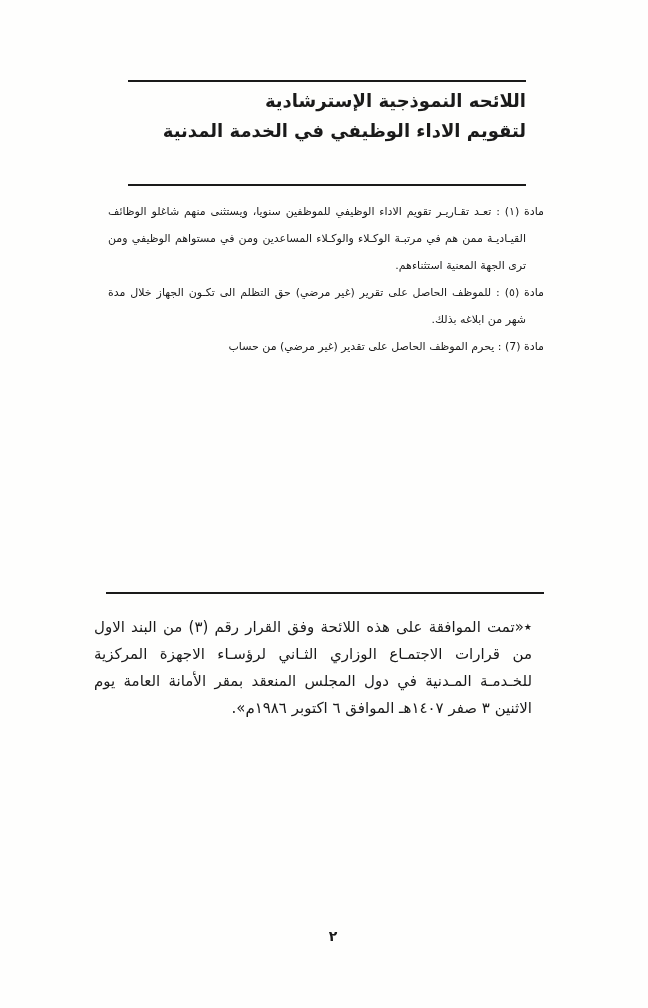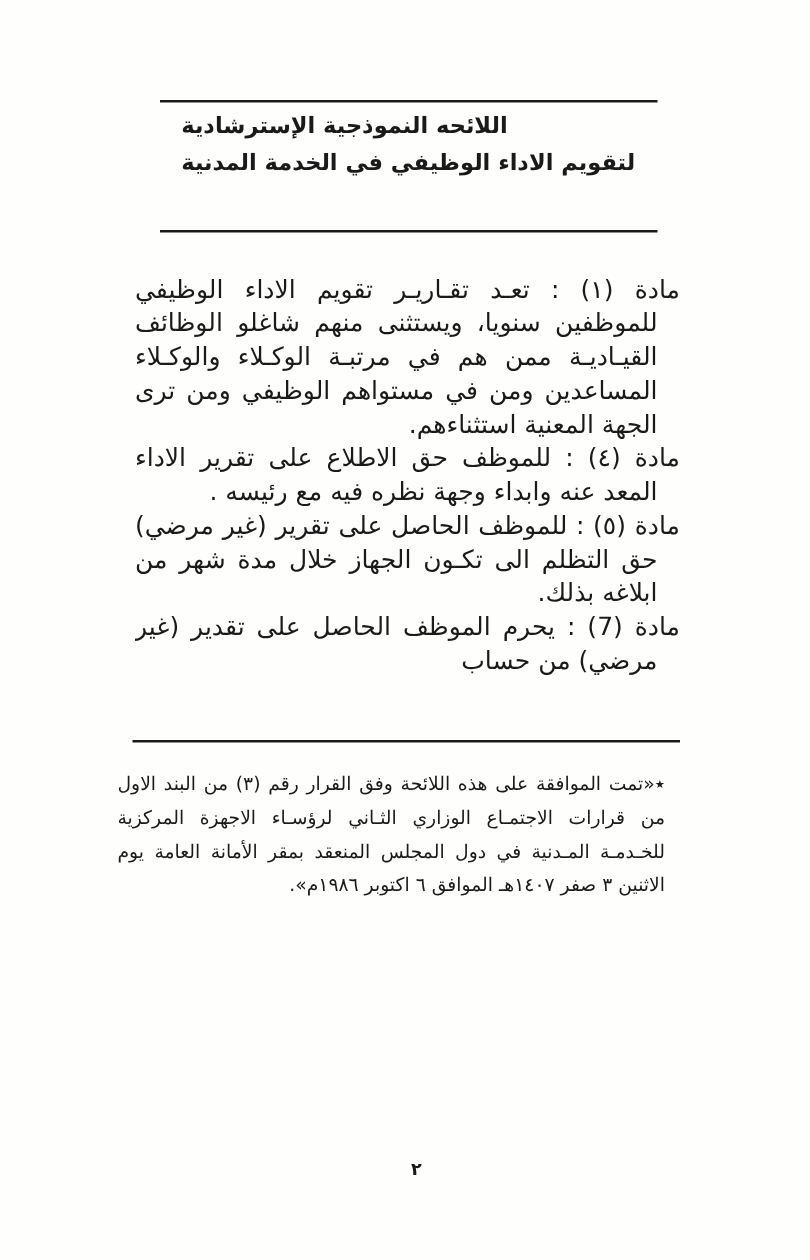--- a/index.html
+++ b/index.html
@@ -23,35 +23,35 @@
     height: 2px;
     background: currentColor;
   }
   .rule-title-top    { top: 80px;  right: 122px; width: 398px; }
   .rule-title-bottom { top: 184px; right: 122px; width: 398px; }
   .rule-footnote     { top: 592px; right: 104px; width: 438px; height: 2px; }
 
   .title-block {
     position: absolute;
     top: 86px;
-    right: 105px;
+    right: 122px;
     width: 398px;
-    text-align: left;
+    text-align: right;
     font-weight: bold;
     font-size: 18px;
     line-height: 30px;
   }
   .title-line { margin: 0; }
 
   .articles {
     position: absolute;
-    top: 218px;
+    top: 198px;
     right: 104px;
     width: 436px;
-    font-size: 20px;
+    font-size: 11px;
     line-height: 27px;
     max-height: 381px;
     overflow: hidden;
   }
   .article {
     margin: 0;
     text-align: justify;
     padding-right: 18px;   
     text-indent: -18px;
   }
@@ -91,24 +91,20 @@
   </div>
 
   <div class="rule rule-title-bottom"></div>
 
   <div class="articles">
     <p class="article">
       <span class="article-label">مادة (١) :</span>
       <span class="article-text">تعـد تقـاريـر تقويم الاداء الوظيفي للموظفين سنويا، ويستثنى منهم شاغلو الوظائف القيـاديـة ممن هم في مرتبـة الوكـلاء والوكـلاء المساعدين ومن في مستواهم الوظيفي ومن ترى الجهة المعنية استثناءهم.</span>
     </p>
     <p class="article">
-      <span class="article-label">مادة (٤) :</span>
-      <span class="article-text">للموظف حق الاطلاع على تقرير الاداء المعد عنه وابداء وجهة نظره فيه مع رئيسه .</span>
-    </p>
-    <p class="article">
       <span class="article-label">مادة (٥) :</span>
       <span class="article-text">للموظف الحاصل على تقرير (غير مرضي) حق التظلم الى تكـون الجهاز خلال مدة شهر من ابلاغه بذلك.</span>
     </p>
     <p class="article">
       <span class="article-label">مادة (7) :</span>
       <span class="article-text">يحرم الموظف الحاصل على تقدير (غير مرضي) من حساب</span>
     </p>
   </div>
 
   <div class="rule rule-footnote"></div>

